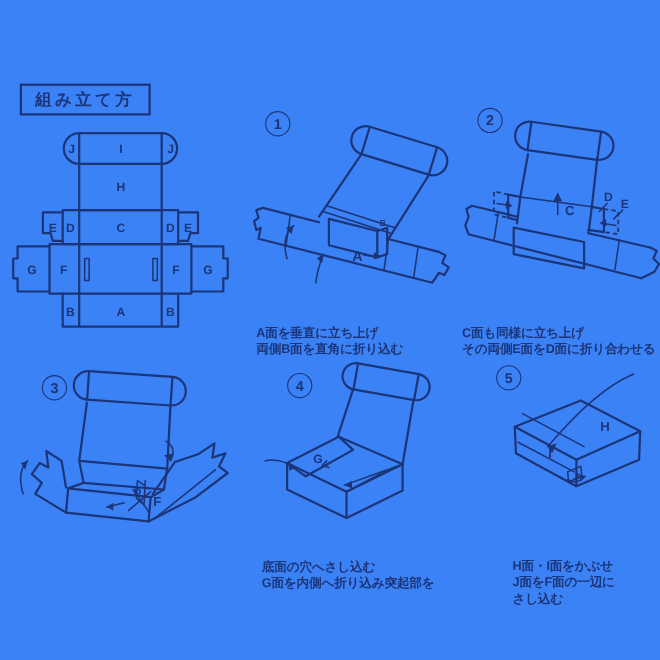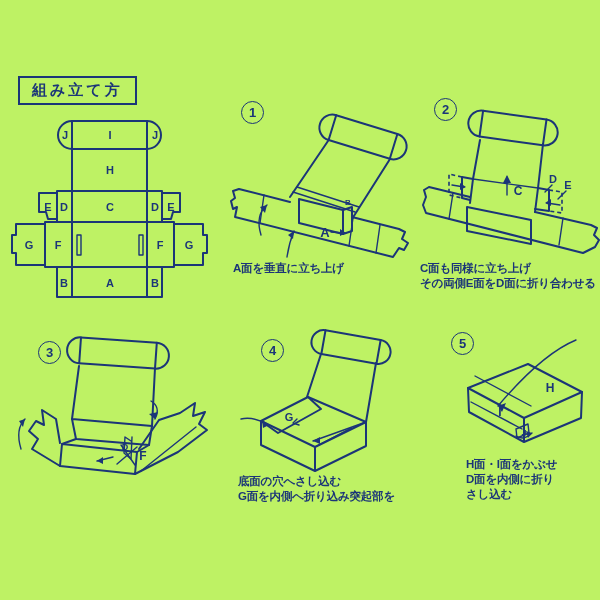--- a/index.html
+++ b/index.html
@@ -1,22 +1,22 @@
 <!DOCTYPE html>
 <html><head>
 <meta charset="utf-8">
 <style>
   html,body{margin:0;padding:0;background:#ffffff;}
-  #canvas{position:relative;width:600px;height:600px;background:#bef264;overflow:hidden;
+  #canvas{position:relative;width:600px;height:600px;background:#3b82f6;overflow:hidden;
           font-family:"Liberation Sans","DejaVu Sans",sans-serif;color:#1b3578;}
   .title-box{position:absolute;left:18px;top:76px;border:2px solid #1b3578;
              padding:3px 12px;font-size:15px;font-weight:bold;letter-spacing:3px;}
   .stepnum{position:absolute;width:21px;height:21px;border:1.5px solid #1b3578;border-radius:50%;
            font-size:13px;font-weight:bold;display:flex;align-items:center;justify-content:center;}
-  .caption{position:absolute;font-size:11.5px;font-weight:bold;line-height:15px;letter-spacing:-0.2px;}
+  .caption{position:absolute;font-size:11.5px;font-weight:bold;line-height:15px;letter-spacing:-0.2px;margin-top:35px;}
   svg{position:absolute;overflow:visible;}
   svg .ln{stroke:#1b3578;stroke-width:2;fill:none;stroke-linejoin:round;stroke-linecap:round;}
   svg .thin{stroke:#1b3578;stroke-width:1.4;fill:none;stroke-linejoin:round;stroke-linecap:round;}
   svg .dash{stroke:#1b3578;stroke-width:1.6;fill:none;stroke-dasharray:4 3;stroke-linejoin:round;}
   svg .hd{fill:#1b3578;stroke:none;}
   svg text{font-family:"Liberation Sans","DejaVu Sans",sans-serif;font-weight:bold;fill:#1b3578;
            text-anchor:middle;}
 </style>
 </head>
 <body>
@@ -88,20 +88,21 @@
       <path d="M100 139 L113 140"></path>
     </g>
     <path class="hd" d="M36 112 L29 114 L34 120 Z"></path>
     <path class="hd" d="M63 138 L57 142 L62 146 Z"></path>
     <path class="hd" d="M115 140 L109 136 L109 143 Z"></path>
     <text x="94" y="144" font-size="13">A</text>
     <text x="117" y="112" font-size="8">B</text>
   </svg>
   <div class="caption" style="left:233px;top:261px">
     <div>A面を垂直に立ち上げ</div>
+    <div>両側B面を直角に折り込む</div>
   </div>
 
   <svg style="left:423px;top:93px" width="177" height="166" viewBox="0 0 177 166">
     <g class="ln">
       <g transform="rotate(8 90 35)">
         <path d="M58 22 H122 A13 13 0 0 1 122 48 H58 A13 13 0 0 1 58 22 Z"></path>
         <path d="M58 22 V48 M122 22 V48"></path>
       </g>
       <path d="M57 47 L50 86 M120 51 L115 95"></path>
       <path class="thin" d="M50 86 L115 95"></path>
@@ -200,19 +201,19 @@
     <g class="thin">
       <path d="M138 14 Q104 28 60 80"></path>
       <path d="M78 110 Q86 115 94 107"></path>
     </g>
     <path class="hd" d="M60 80 L68 77 L64 86 Z"></path>
     <path class="hd" d="M94 107 L88 105 L90 112 Z"></path>
     <text x="112" y="66" font-size="12">H</text>
     <text x="62" y="90" font-size="12">I</text>
     <text x="86" y="110" font-size="9">J</text>
   </svg>
-  <div class="caption" style="left:466px;top:457px">
+  <div class="caption" style="left:466px;top:473px">
     <div>H面・I面をかぶせ</div>
-    <div>D面を内側に折り</div>
+    <div>J面をF面の一辺に</div>
     <div>さし込む</div>
   </div>
 
 </div>
 
 </body></html>

